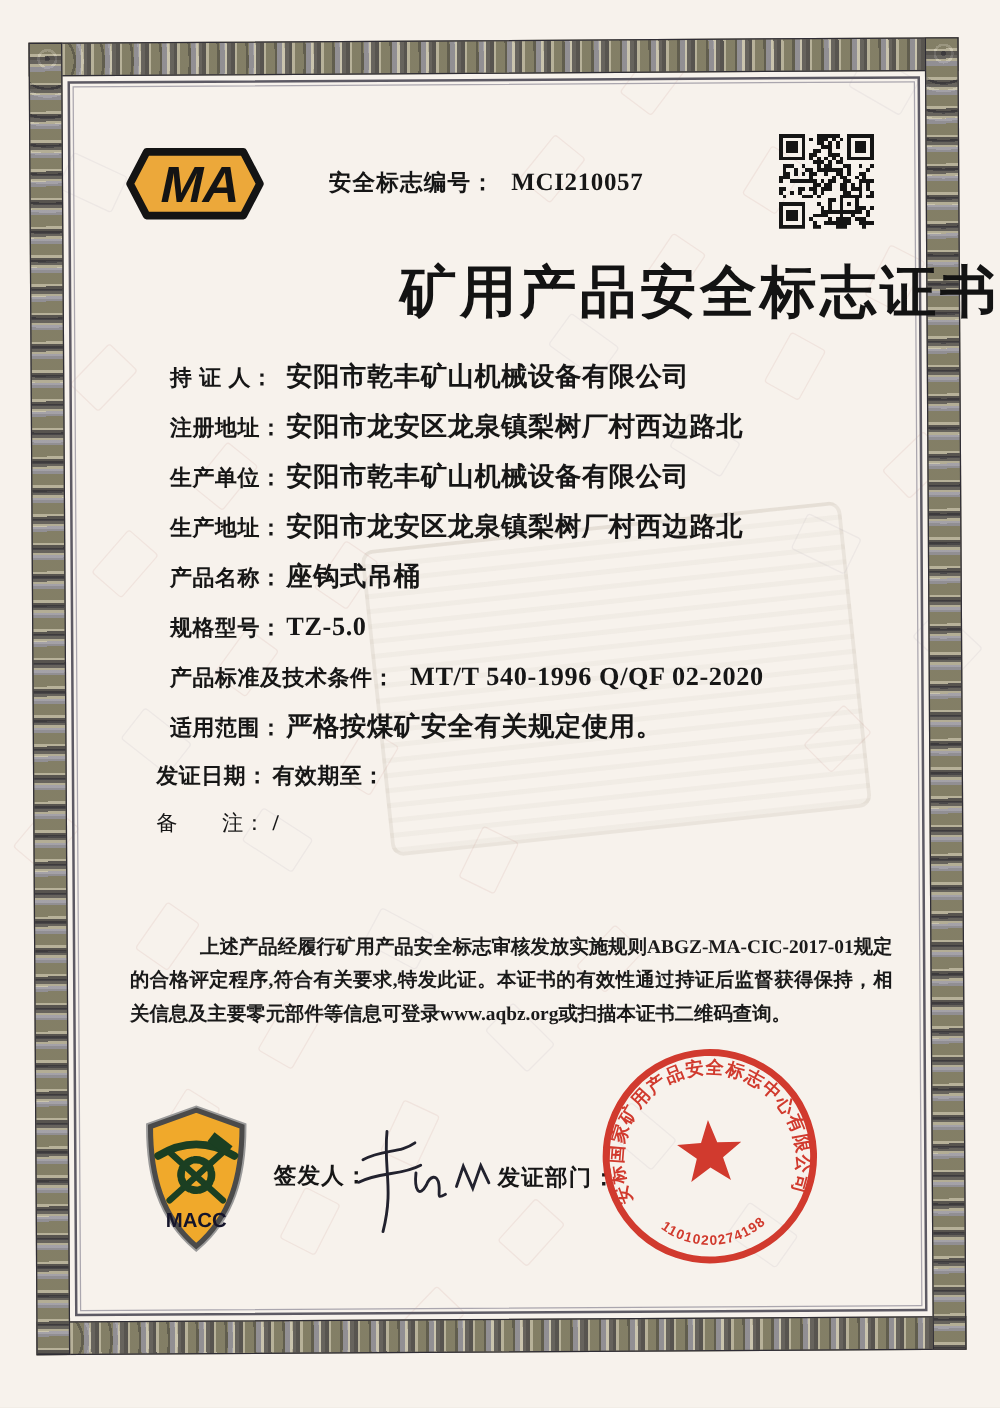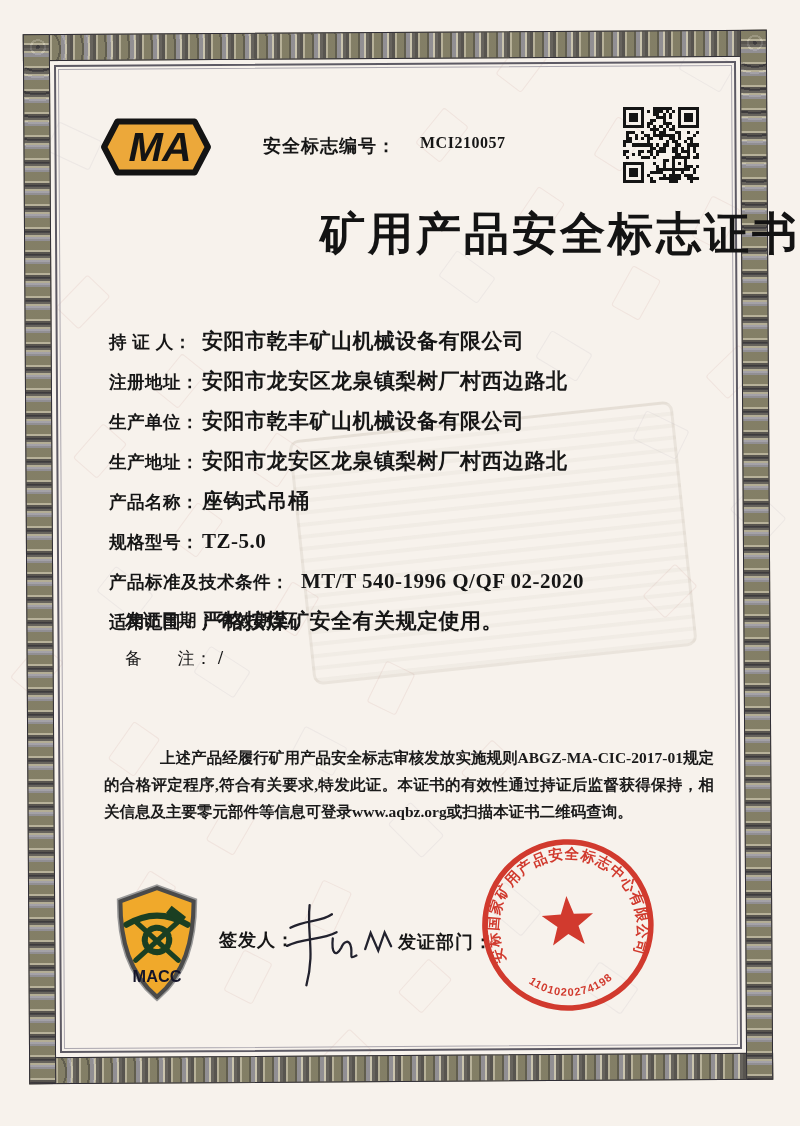--- a/index.html
+++ b/index.html
@@ -24,32 +24,32 @@
   .band.v{width:27px;top:0;bottom:0;
     background-image:
       repeating-linear-gradient(0deg,rgba(43,41,52,.55) 0 3px,rgba(224,217,194,.5) 3px 5px,rgba(116,112,88,.42) 5px 14px,rgba(148,148,176,.55) 14px 18px,rgba(224,217,194,.45) 18px 20px,rgba(64,62,74,.5) 20px 23px),
       repeating-radial-gradient(circle at 14px 12px,rgba(25,25,30,.5) 0 2px,transparent 2px 6px,rgba(245,240,225,.4) 6px 8px,transparent 8px 23px);}
   .band.top{top:0;} .band.bottom{bottom:0;} .band.left{left:0;} .band.right{right:0;}
   .innerline{position:absolute;left:31px;top:31px;right:31px;bottom:31px;border:2px solid #5d5a64;}
   .innerline::after{content:'';position:absolute;inset:2px;border:1px solid #aaa6ae;}
 
   
   .ma-logo{position:absolute;left:100px;top:114px;}
-  .certno{position:absolute;left:263px;top:134px;display:flex;align-items:flex-start;}
+  .certno{position:absolute;left:263px;top:134px;display:flex;align-items:center;}
   .certno .lbl{font-size:18px;font-weight:800;letter-spacing:1px;}
-  .certno .val{font-family:"Liberation Serif","DejaVu Serif",serif;font-size:16px;font-weight:600;margin-left:24px;letter-spacing:.5px;}
+  .certno .val{font-family:"Liberation Serif","DejaVu Serif",serif;font-size:20px;font-weight:600;margin-left:13px;letter-spacing:.5px;}
   .qr{position:absolute;left:622px;top:107px;width:78px;height:76px;}
   .qr svg{shape-rendering:crispEdges;}
 
   .title{position:absolute;left:0;right:0;top:204px;text-align:right;
          font-family:"Liberation Serif","DejaVu Serif",serif;
          font-size:45px;font-weight:800;letter-spacing:3px;color:#131313;}
 
   
-  .fields{position:absolute;left:109px;top:290px;right:88px;margin-top:40px;}
+  .fields{position:absolute;left:136px;top:290px;right:88px;}
   .frow{display:flex;align-items:baseline;line-height:22px;margin-bottom:17px;}
   .frow .flabel{font-size:17.5px;font-weight:800;width:93px;flex-shrink:0;letter-spacing:.5px;}
   .frow.wide .flabel{width:auto;}
   .frow .fvalue{font-family:"Liberation Serif","DejaVu Serif",serif;font-size:21px;font-weight:700;letter-spacing:.5px;}
   .frow.wide .fvalue{margin-left:12px;}
   .daterow{position:absolute;left:125px;top:608px;right:88px;display:flex;align-items:baseline;}
   .daterow .flabel{font-size:17.5px;font-weight:800;width:93px;letter-spacing:.5px;}
   .daterow .flabel.second{width:95px;}
   .daterow .dval{font-family:"Liberation Serif","DejaVu Serif",serif;font-size:19px;font-weight:700;width:180px;}
   .remarkrow{position:absolute;left:125px;top:647px;display:flex;align-items:baseline;}

